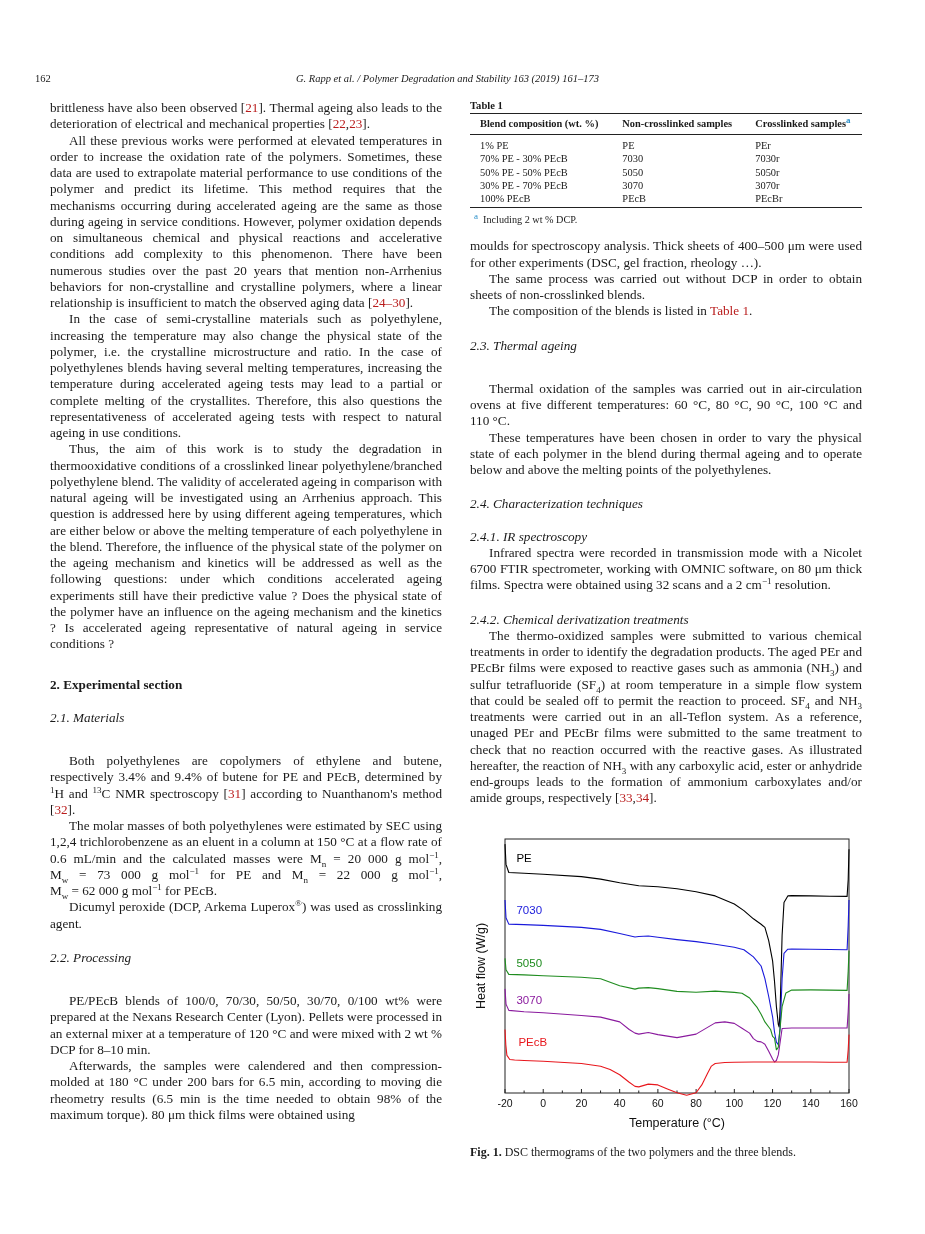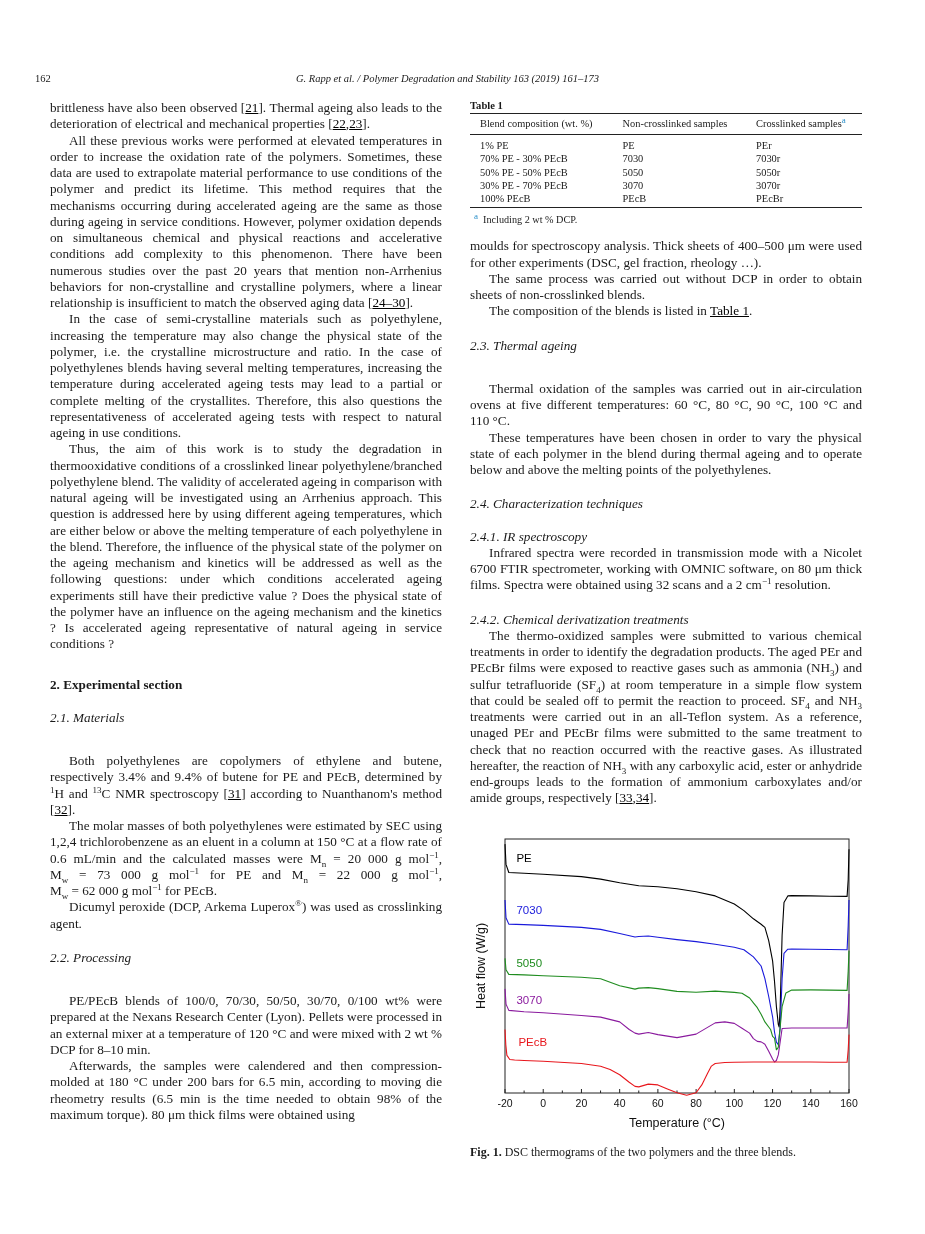--- a/index.html
+++ b/index.html
@@ -7,32 +7,32 @@
          font-family: "Liberation Serif", "DejaVu Serif", serif; color: #1a1a1a; }
   .running-head { position: absolute; top: 73px; left: 35px; width: 825px; height: 16px;
                   font-size: 10.5px; }
   .running-head .pg { position: absolute; left: 0; top: 0; }
   .running-head .jr { position: absolute; left: 0; right: 0; top: 0; text-align: center; font-style: italic; }
   .col { position: absolute; top: 100px; font-size: 13.2px; line-height: 16.25px; text-align: justify; }
   .col-left { left: 50px; width: 392px; }
   .col-right { left: 470px; width: 392px; }
   p { margin: 0; }
   p.ind { text-indent: 19px; }
-  .cite { color: #000000; text-decoration: underline; }
+  .cite { color: #b91c1c; }
   h2.sec { font-size: 13.2px; font-weight: bold; margin: 24px 0 17px 0; font-family: "Liberation Serif", serif; }
   h3.sub { font-size: 13.2px; font-style: italic; font-weight: normal; margin: 0 0 27px 0; }
   h3.sub.gap { margin-top: 18px; }
   h4.subsub { font-size: 13.2px; font-style: italic; font-weight: normal; margin: 18px 0 0 0; }
   sup, sub { font-size: 9px; line-height: 0; }
   
   .table-block { font-size: 10.4px; line-height: 12.6px; margin-bottom: 12px; }
   .table-block .tlabel { font-weight: bold; font-size: 10.6px; }
   .table-block .tcap { margin-bottom: 8px; }
   table.comp { border-collapse: collapse; width: 100%; font-size: 10.4px; }
-  table.comp th { font-weight: normal; text-align: left; padding: 4px 0 4px 10px; border-top: 1.3px solid #222; border-bottom: 1.3px solid #222; }
+  table.comp th { font-weight: bold; text-align: left; padding: 4px 0 4px 10px; border-top: 1.3px solid #222; border-bottom: 1.3px solid #222; }
   table.comp td { padding: 0 0 0 10px; line-height: 13.3px; }
   table.comp tr.first td { padding-top: 4px; }
   table.comp tr.last td { padding-bottom: 1px; border-bottom: 1.3px solid #222; }
   .tfoot { margin-top: 6px; font-size: 10.2px; padding-left: 4px; }
   .tfoot sup, th sup { color: #2a8fc9; }
   
   .figure { position: absolute; left: 470px; top: 832px; width: 400px; height: 330px; }
   .figure svg { position: absolute; left: 0; top: 0; }
   .fig-caption { position: absolute; left: 0; width: 400px; top: 313px; text-align: left; font-size: 12px; }
   .fig-caption b { font-weight: bold; }

